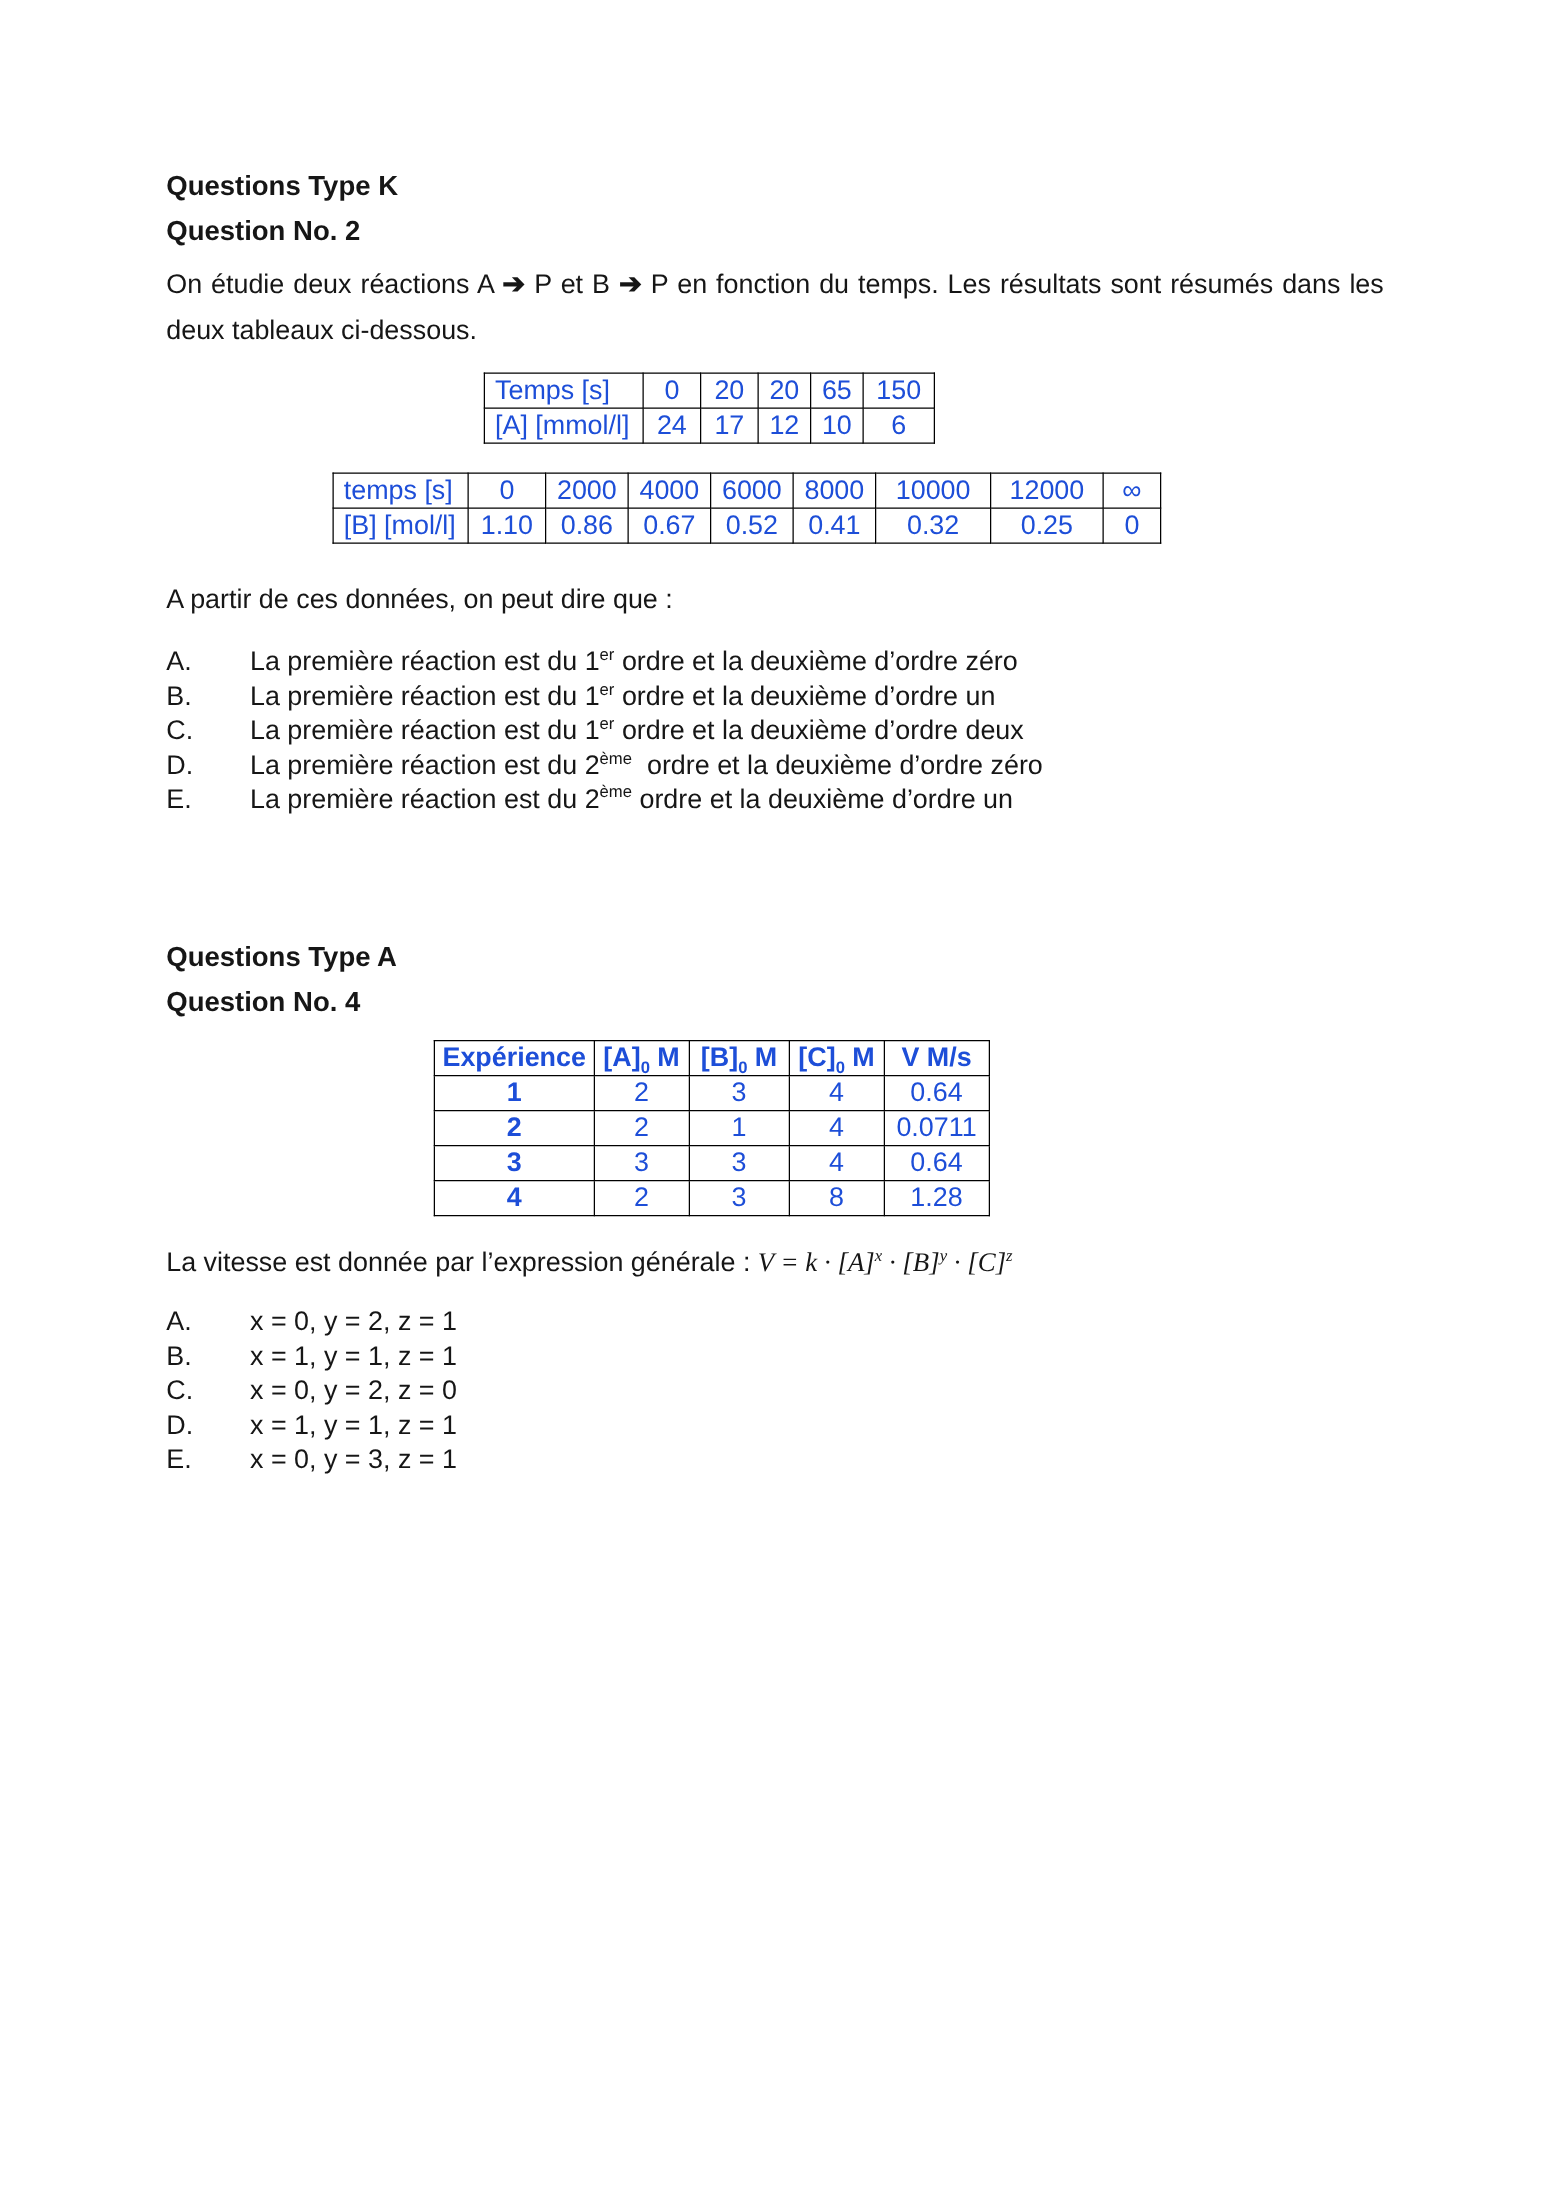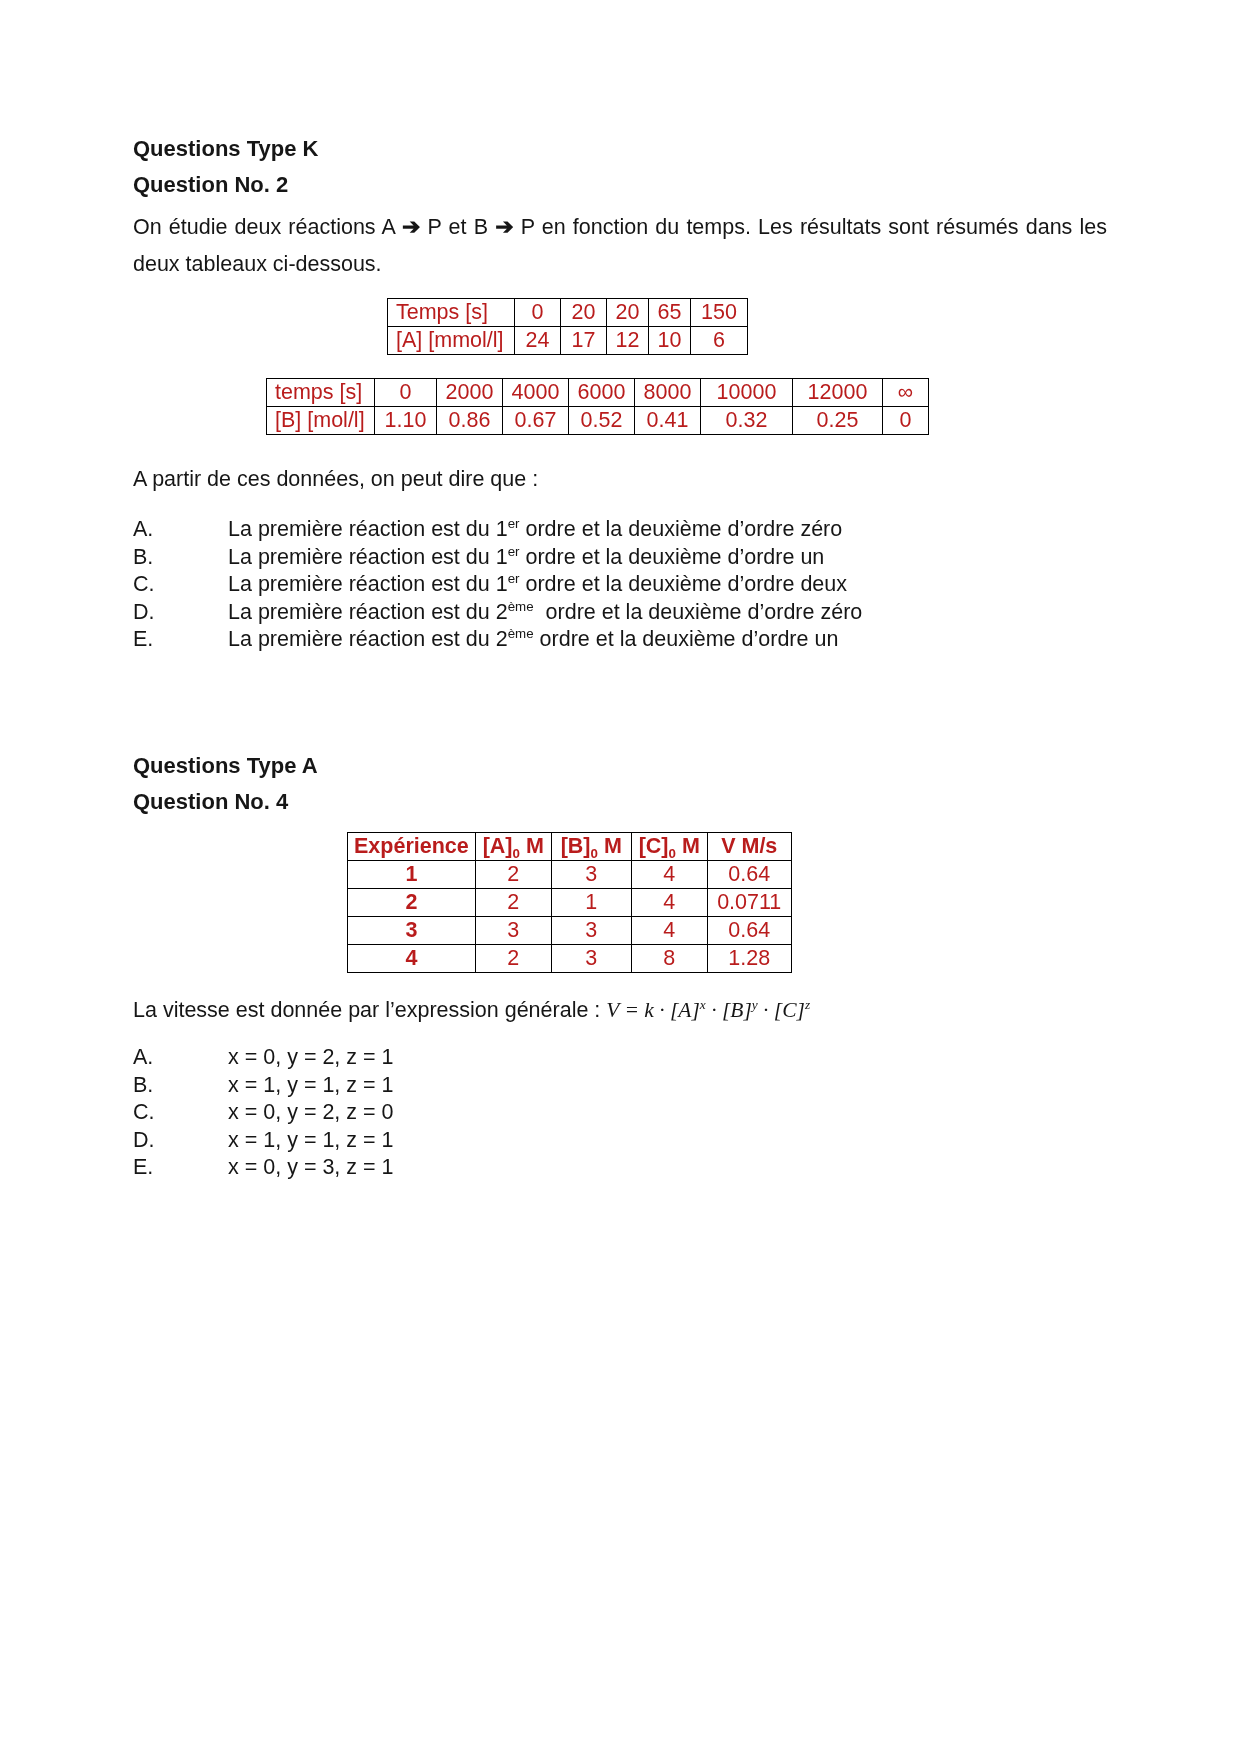--- a/index.html
+++ b/index.html
@@ -13,37 +13,37 @@
     font-family:"Liberation Sans", sans-serif;
     font-size:21.5px;
     padding:136px 134px 0 133px;
     overflow:hidden;
   }
   .heading { font-size:22px; font-weight:700; line-height:26px; margin:0 0 10px 0; }
   .para-loose { line-height:37px; text-align:justify; margin-top:0; }
   .para-tight { line-height:30px; text-align:justify; margin-top:9px; }
   .arrow { font-weight:700; font-size:1.02em; }
 
-  table { border-collapse:collapse; font-size:21.5px; color:#b91c1c;padding-left:20px; }
+  table { border-collapse:collapse; font-size:21.5px; color:#1d4ed8;padding-left:20px; }
   td, th { border:1.5px solid #000; padding:1px 6px; line-height:25px; height:27px; }
   .tA { margin:15px 0 0 254px; }
   .tB { margin:23px 0 0 133px; }
   .tQ4 { margin:17px 0 0 214px; }
   .tQ4 td, .tQ4 th { text-align:center; height:26px; }
   .tQ4 th { font-weight:700; }
   .tQ4 .rowhead { font-weight:700; }
   .col-label { text-align:left; padding-left:8px; }
   .num { text-align:center; }
 
   .prompt { margin-top:26px; line-height:37px; }
   .opts-q3 { margin-top:18px; }
   .opts-q4 { margin-top:19px; }
   .opt { display:flex; line-height:27.6px; }
   .opt-label { width:67px; flex:none; }
-  .opt-text { white-space:pre-wrap;margin-left:28px; }
+  .opt-text { white-space:pre-wrap; }
 
   sup { font-size:0.62em; vertical-align:super; line-height:0; }
   sub { font-size:0.62em; vertical-align:sub; line-height:0; }
 
   .q4sec { margin-top:99px; }
   .rate { margin-top:23px; line-height:29px; }
   .prompt2 { line-height:29px; }
   .math { font-family:"Liberation Serif", serif; font-style:italic; }
   .math sup { font-style:italic; }
 </style>

